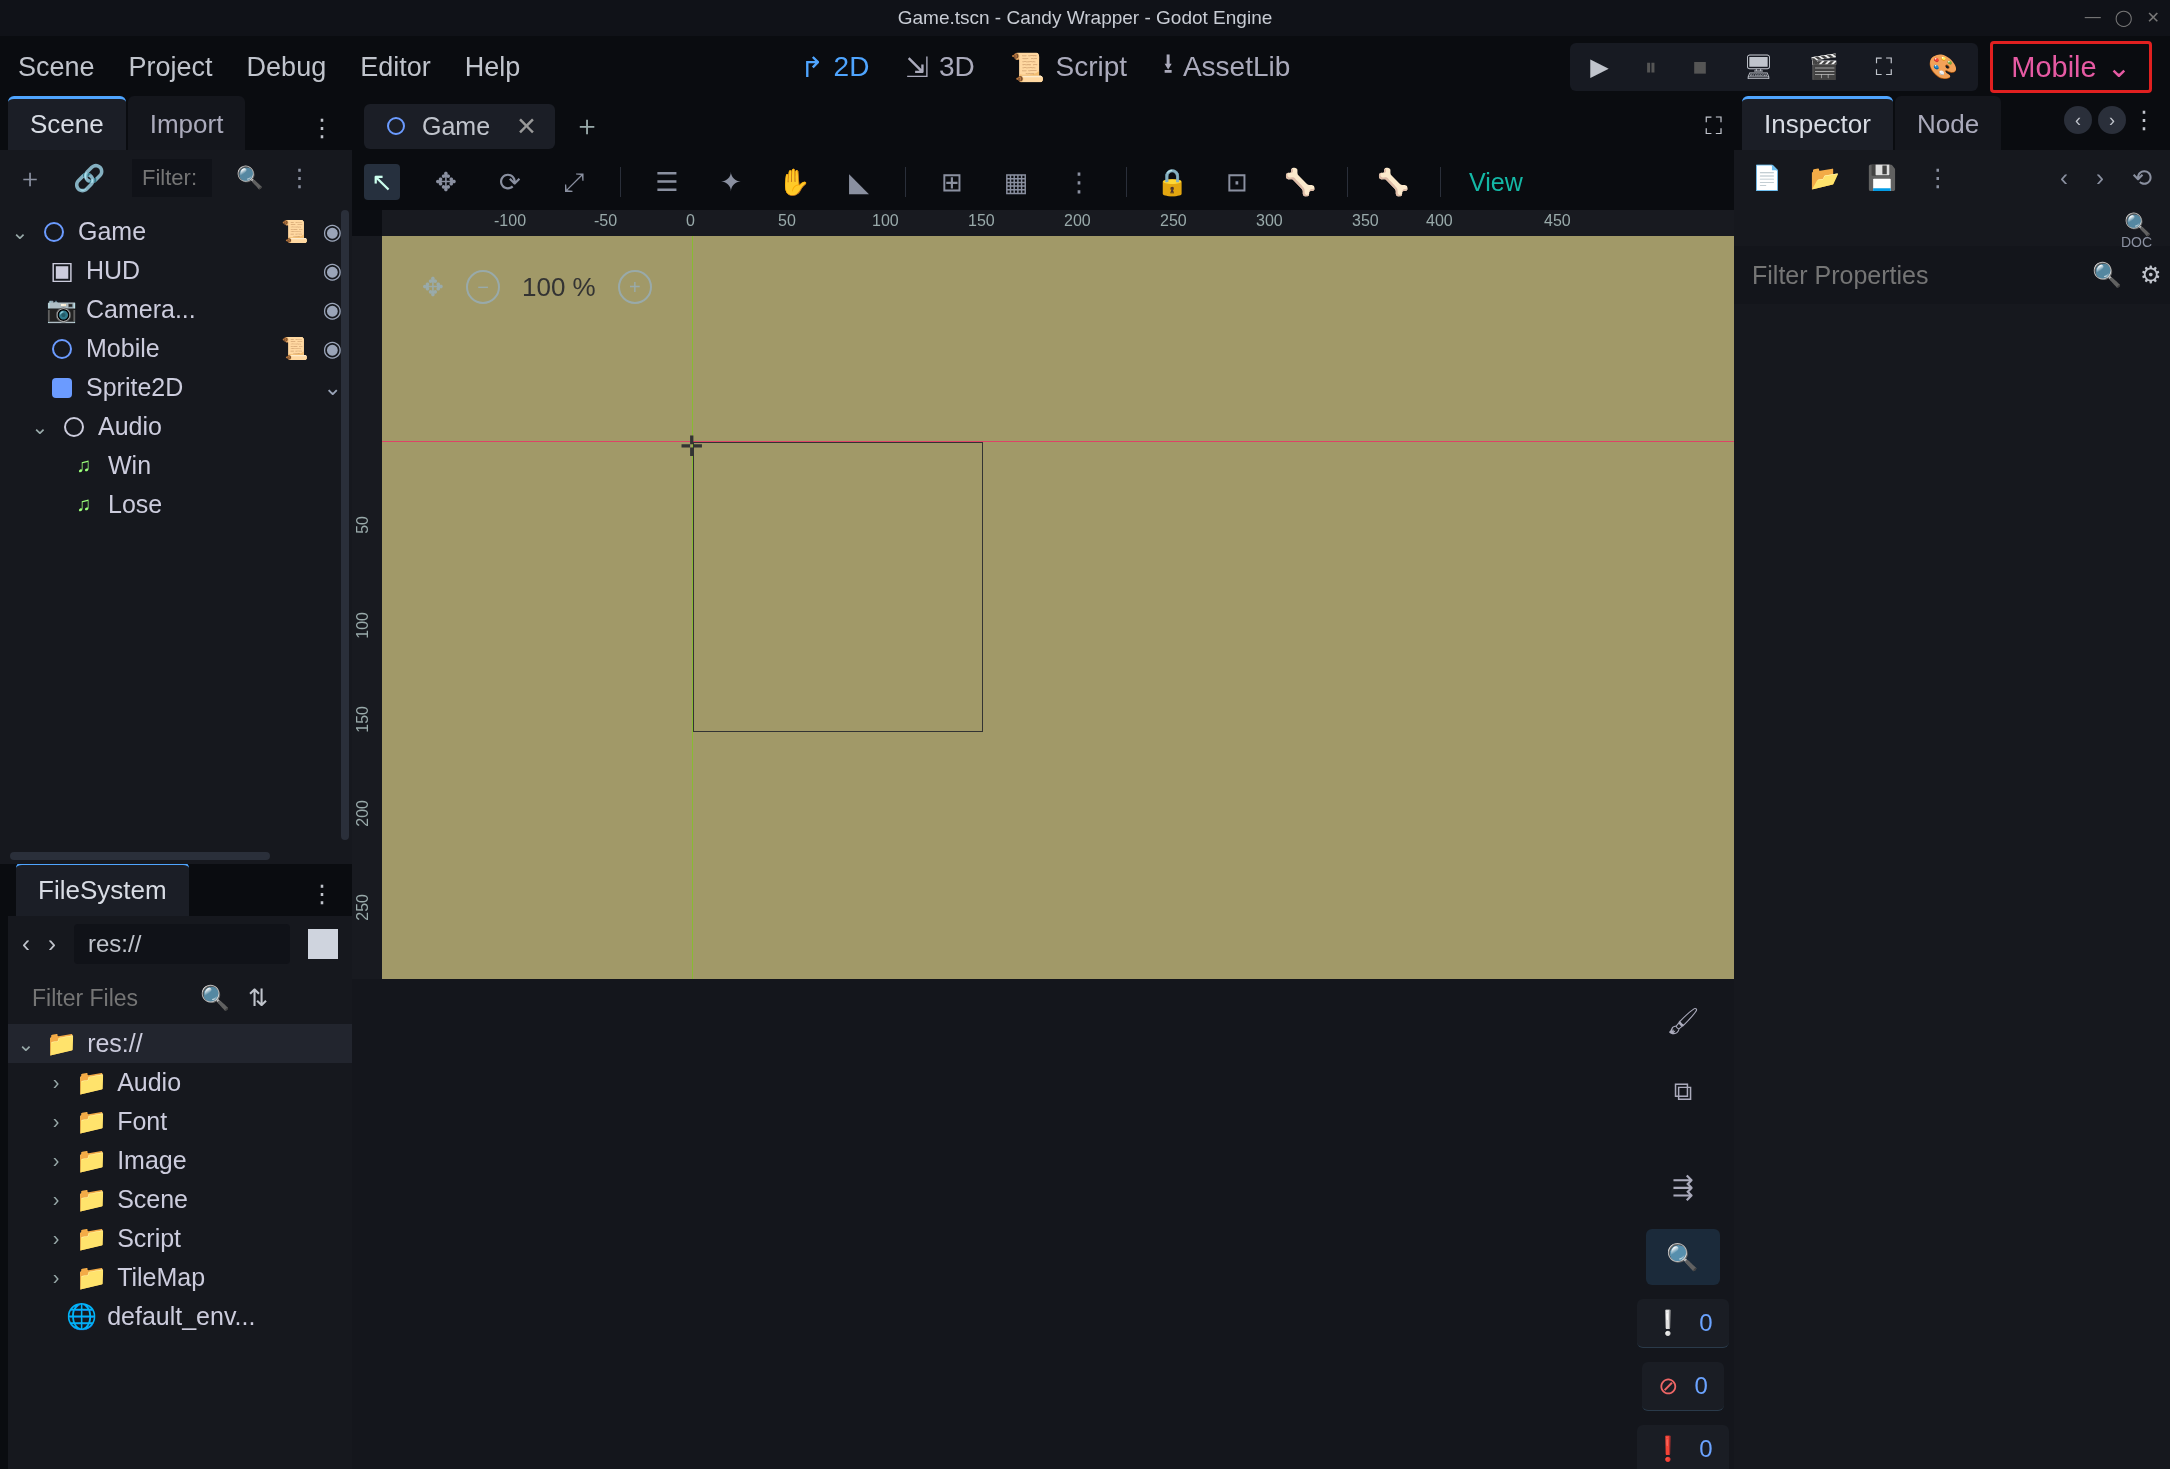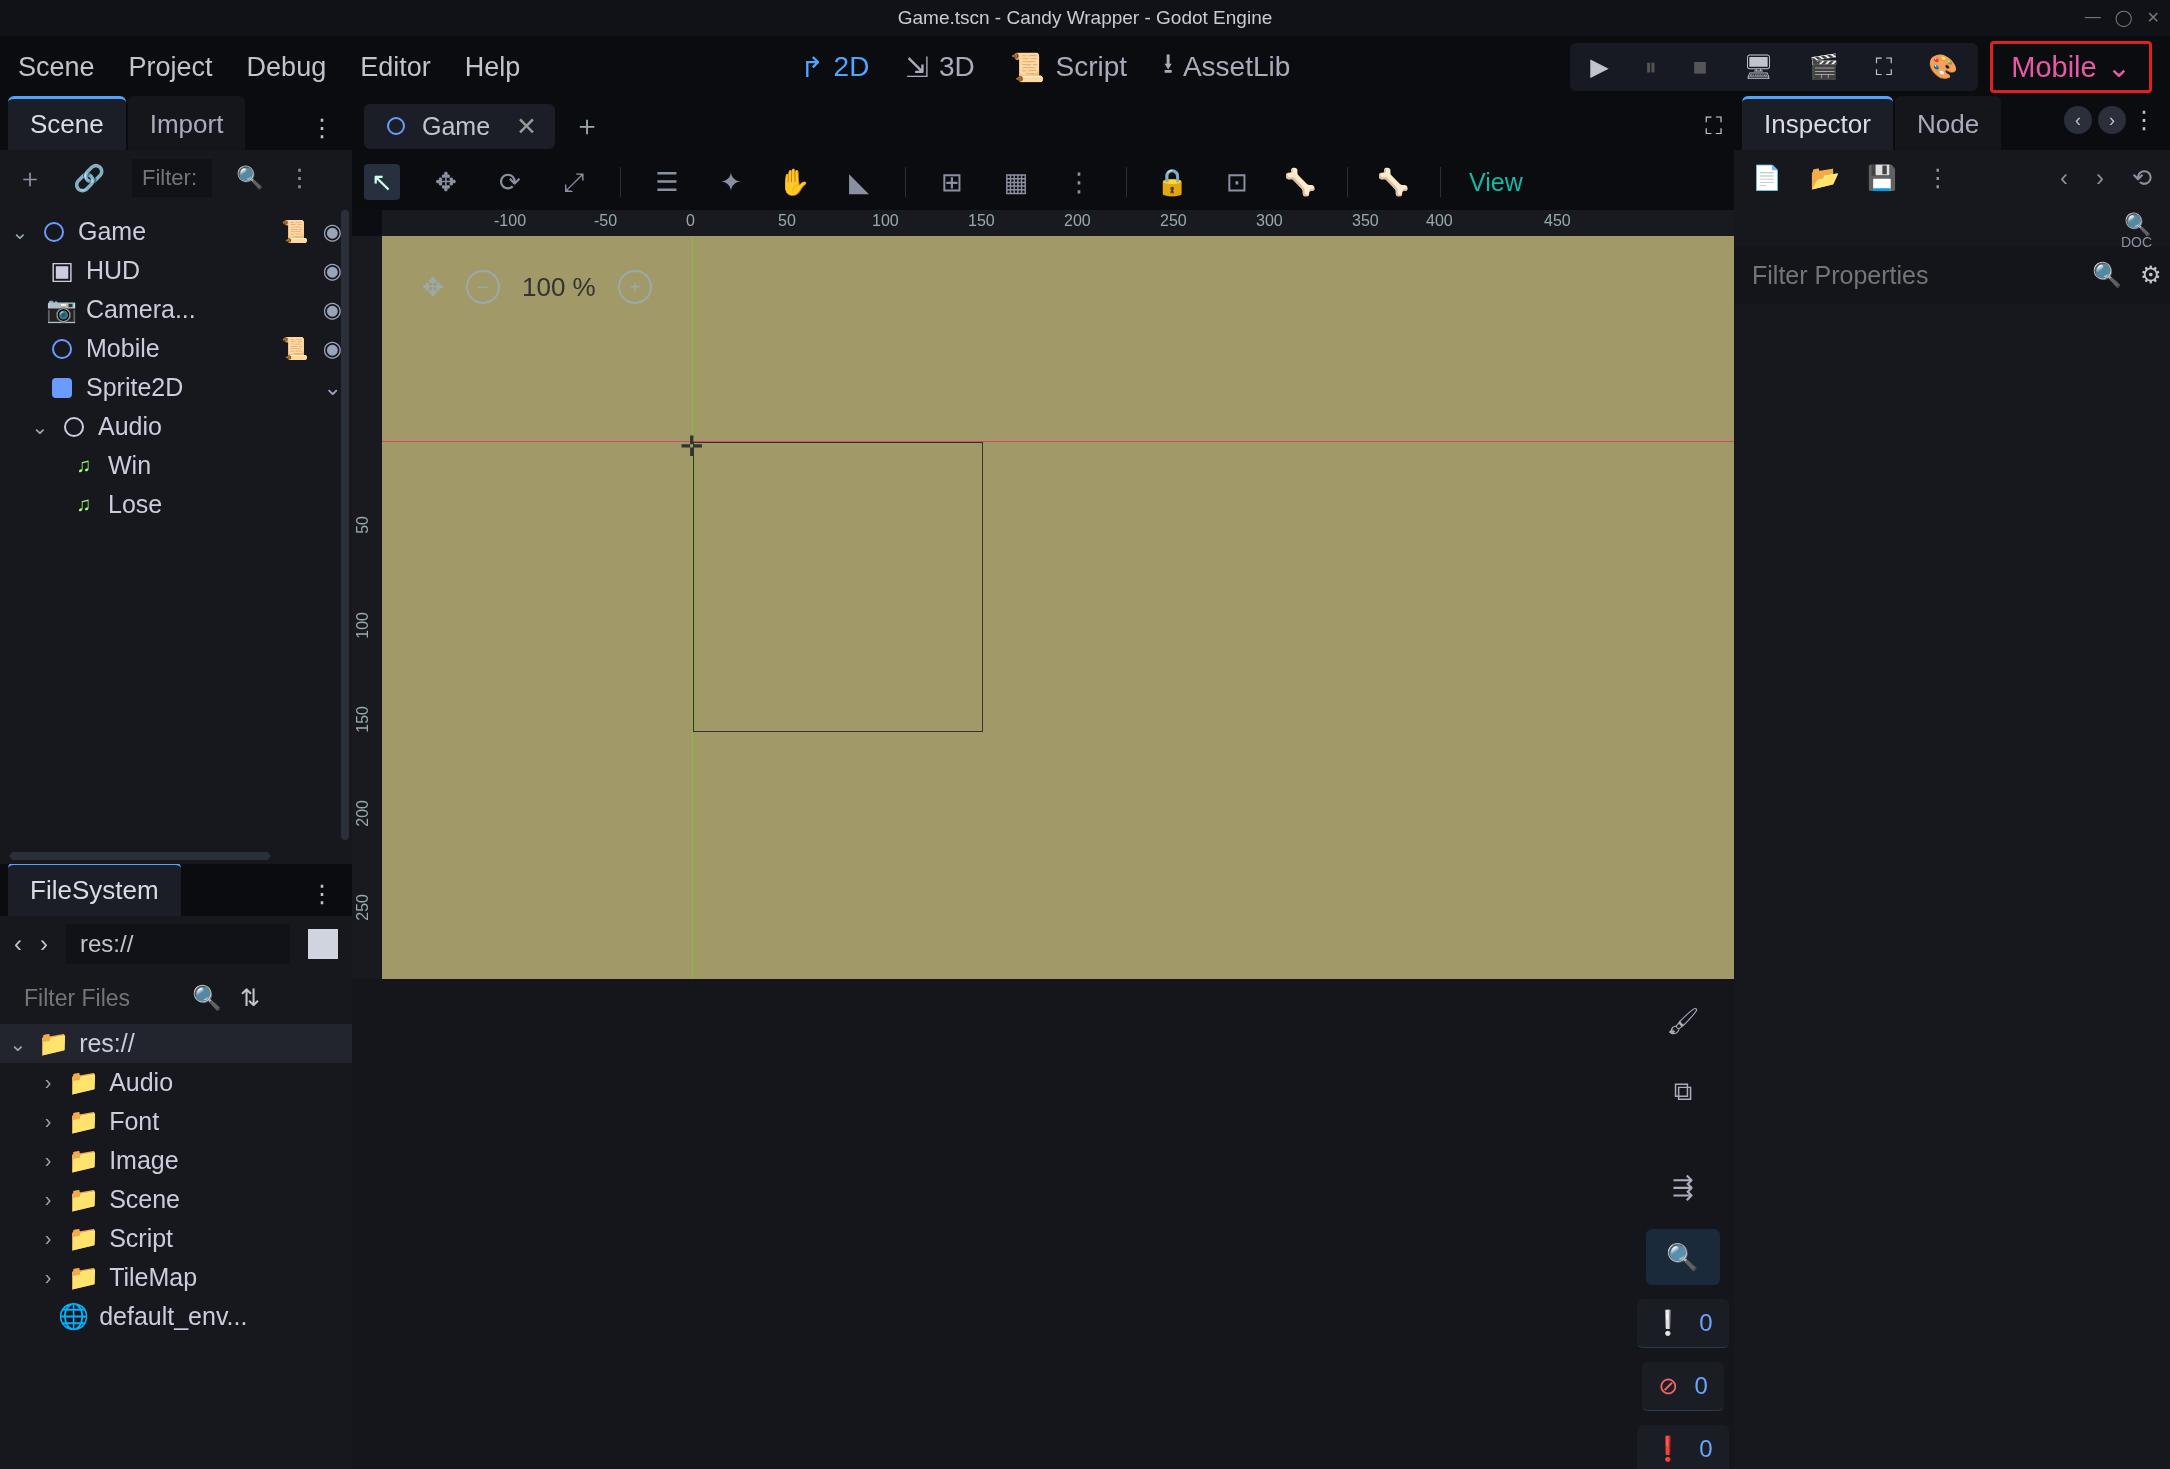--- a/index.html
+++ b/index.html
@@ -213,21 +213,21 @@
           <div class="tree-row" style="padding-left:68px">
             <span class="node-ico audio-ico">♫</span>
             <span>Lose</span>
           </div>
         </div>
         <div class="scene-scroll"></div>
         <div class="scene-hscroll"></div>
       </div>
     </div>
 
-    <div style="flex:1; display:flex; flex-direction:column;">
+    <div style="flex:1; display:flex; flex-direction:column;padding-left:8px;">
       <div class="fs-head">
         <div class="tab active">FileSystem</div>
         <span class="dots3" style="margin-left:auto; padding:8px;">⋮</span>
       </div>
       <div class="panel-body" style="display:flex; flex-direction:column;">
         <div class="fs-nav">
           <span>‹</span>
           <span>›</span>
           <div class="fs-path">res://</div>
           <div class="fs-sq"></div>

